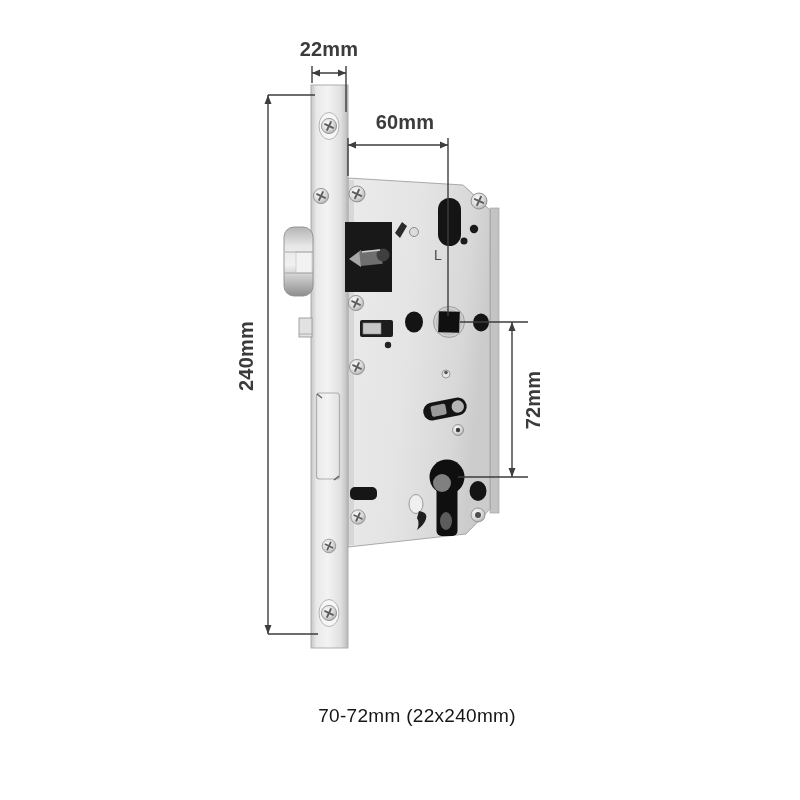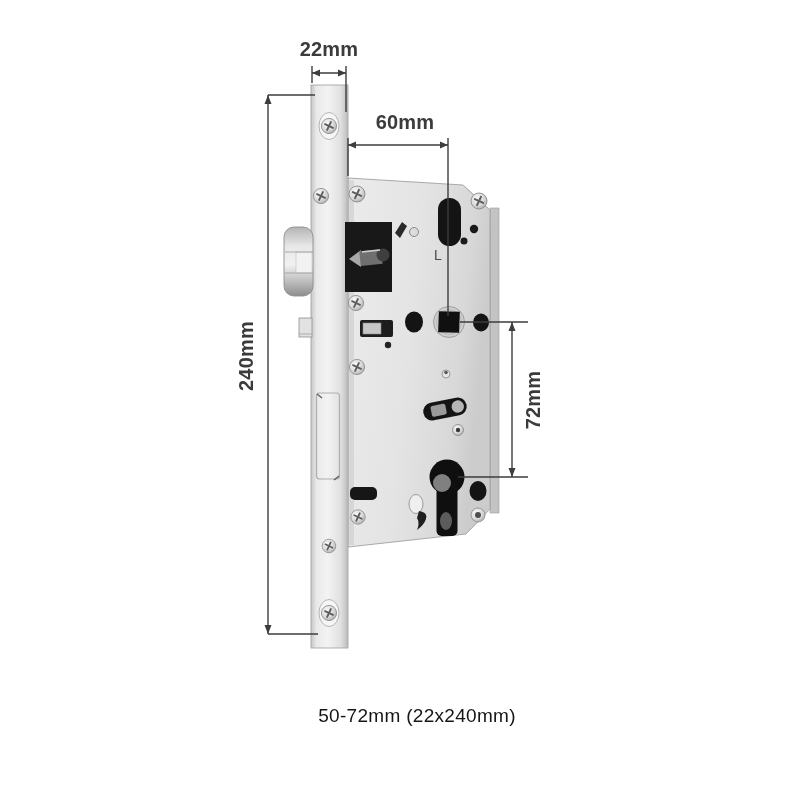--- a/index.html
+++ b/index.html
@@ -219,15 +219,15 @@
   <div class="dim-label" style="left:329px;top:49px">22mm</div>
 
   <div class="dim-label" style="left:405px;top:122px">60mm</div>
 
   <div class="dim-label rot" style="left:246px;top:356px">240mm</div>
 
   <div class="dim-label rot" style="left:533px;top:400px">72mm</div>
 
   <div class="stamp" style="left:438px;top:255px">L</div>
 
-  <div class="caption" style="left:417px;top:716px">50-72mm (22x240mm)</div>
+  <div class="caption" style="left:417px;top:716px">70-72mm (22x240mm)</div>
 
 </div>
 
 </body></html>

